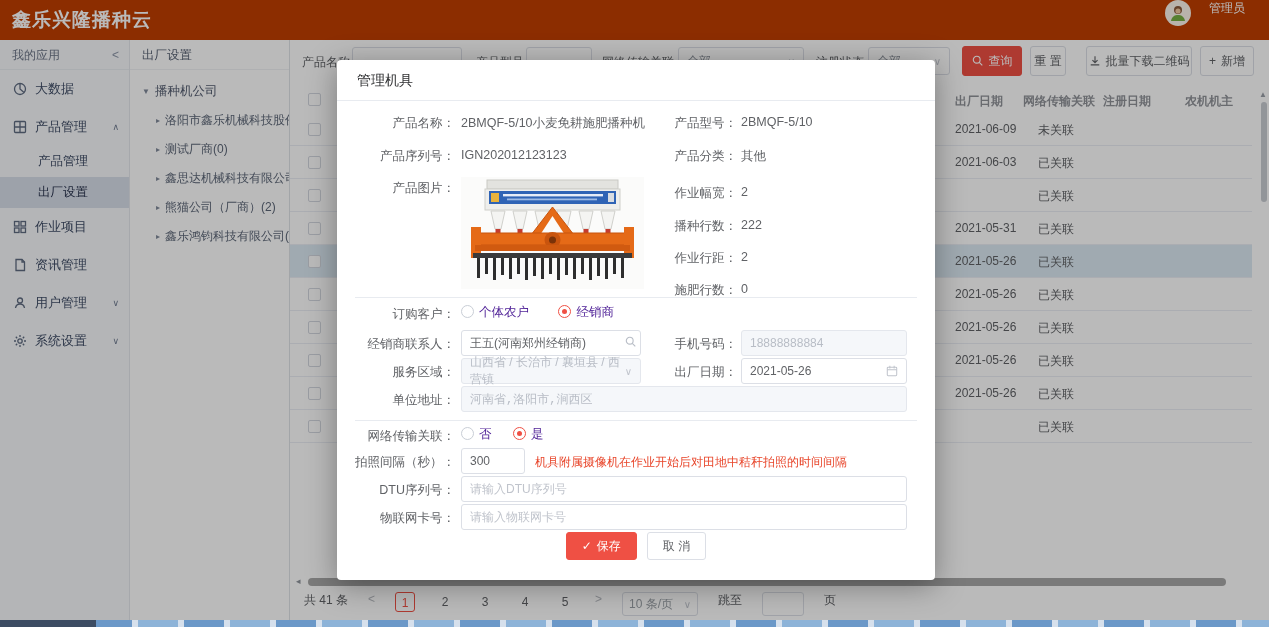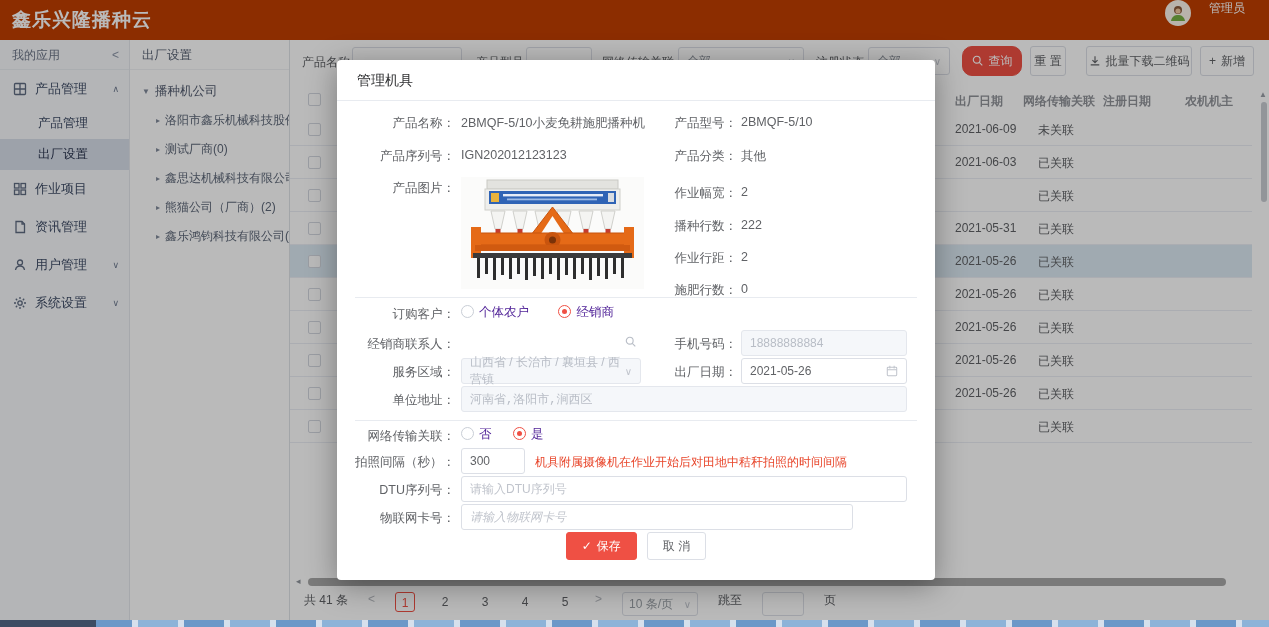--- a/index.html
+++ b/index.html
@@ -31,21 +31,21 @@
   .tree-arrow { font-size:8px; color:#808a9a; }
   .tree-node { height:29px; display:flex; align-items:center; padding-left:26px; gap:5px; font-size:12px; color:#5d6778; white-space:nowrap; overflow:hidden; cursor:pointer; }
 
   
   .main { position:absolute; left:290px; top:40px; width:979px; height:587px; background:#fff; z-index:5; }
   .f-label { position:absolute; top:14px; font-size:12px; color:#606266; }
   .f-input { position:absolute; top:7px; height:28px; border:1px solid #dcdfe6; border-radius:3px; background:#fff; font-size:12px; color:#606266; padding:0 8px; font-family:inherit; }
   .f-select { position:absolute; top:7px; height:28px; border:1px solid #dcdfe6; border-radius:3px; background:#fff; display:flex; align-items:center; justify-content:space-between; padding:0 8px; color:#8a9099; cursor:pointer; }
   .f-caret { color:#c0c4cc; font-size:10px; }
   .btn { position:absolute; top:6px; height:30px; border-radius:3px; border:1px solid #dcdfe6; background:#fff; color:#606266; font-size:12px; display:flex; align-items:center; justify-content:center; gap:5px; cursor:pointer; font-family:inherit; }
-  .btn.primary { background:#ef5044; border-color:#ef5044; color:#fff;border-radius:10px; }
+  .btn.primary { background:#ef5044; border-color:#ef5044; color:#fff; }
   .btn svg { stroke:#606266; fill:none; stroke-width:1.3; }
   .btn.primary svg { stroke:#fff; }
 
   .t-head { position:absolute; left:0; top:46px; width:100%; height:27px; }
   .th { position:absolute; top:7px; font-size:12px; color:#909399; font-weight:bold; }
   .t-row { position:absolute; left:0; width:962px; height:33px; border-bottom:1px solid #ebeef5; }
   .t-row.sel { background:#dceaf3; }
   .cb { position:absolute; left:18px; top:10px; width:13px; height:13px; border:1px solid #d4d8e0; border-radius:2px; background:#fff; cursor:pointer; }
   .c-date { position:absolute; left:665px; top:9px; color:#606266; }
   .c-net { position:absolute; left:748px; top:9px; color:#606266; }
@@ -111,20 +111,27 @@
         </svg>
       </span>
       <span class="user-name">管理员</span>
     </div>
   </header>
 
   <aside class="nav-sidebar">
     <div class="nav-head">
       <span>我的应用</span>
       <span class="nav-collapse">&lt;</span>
+    </div>
+    <div class="nav-item">
+      <svg width="14" height="14" viewBox="0 0 14 14">
+          <circle cx="7" cy="7" r="5.5"></circle>
+          <path d="M7 1.5V7l4 3.5"></path>
+        </svg>
+      <span>大数据</span>
     </div>
     <div class="nav-item">
       <svg width="14" height="14" viewBox="0 0 14 14">
           <rect x="1.5" y="1.5" width="11" height="11" rx="1"></rect>
           <path d="M7 1.5v11M1.5 7h11"></path>
         </svg>
       <span>产品管理</span>
       <span class="nav-caret">∧</span>
     </div>
     <div class="nav-sub">
@@ -404,20 +411,21 @@
 
     <div class="m-sep" style="top:237px;left:18px;right:18px"></div>
 
     <div class="m-label" style="top:246px">订购客户：</div>
     <div class="m-radio-row" style="top:244px">
       <span class="opt"><span class="radio"></span><span>个体农户</span></span>
       <span class="opt"><span class="radio checked"></span><span>经销商</span></span>
     </div>
 
     <div class="m-label" style="top:276px">经销商联系人：</div>
+    <input class="m-input" style="top: 270px; left: 124px; width: 180px; padding-right: 24px;" value="王五(河南郑州经销商)">
     <span class="in-icon" style="top:276px;left:288px">
       <svg width="12" height="12" viewBox="0 0 14 14" fill="none" stroke="#b8bdc6" stroke-width="1.3">
           <circle cx="5.5" cy="5.5" r="4"></circle>
           <path d="M8.5 8.5L12 12"></path>
         </svg>
     </span>
     <div class="m-label b" style="top:276px">手机号码：</div>
     <input class="m-input dis" style="top: 270px; left: 404px; width: 166px;" disabled="" value="18888888884">
 
     <div class="m-label" style="top:304px">服务区域：</div>
@@ -446,21 +454,21 @@
     </div>
 
     <div class="m-label" style="top:394px">拍照间隔（秒）：</div>
     <input class="m-input" style="top: 388px; left: 124px; width: 64px;" value="300">
     <div class="m-hint" style="top:394px;left:198px">机具附属摄像机在作业开始后对田地中秸秆拍照的时间间隔</div>
 
     <div class="m-label" style="top:422px">DTU序列号：</div>
     <input class="m-input" style="top: 416px; left: 124px; width: 446px;" placeholder="请输入DTU序列号">
 
     <div class="m-label" style="top:450px">物联网卡号：</div>
-    <input class="m-input" style="top: 444px; left: 124px; width: 392px; font-style: italic;" placeholder="请输入物联网卡号">
+    <input class="m-input" style="top: 444px; left: 124px; width: 446px;" placeholder="请输入物联网卡号">
 
     <div class="m-btns" style="top:472px">
       <button class="m-btn save">
         <span>✓</span>
         <span>保存</span>
       </button>
       <button class="m-btn">
         <span>取 消</span>
       </button>
     </div>

